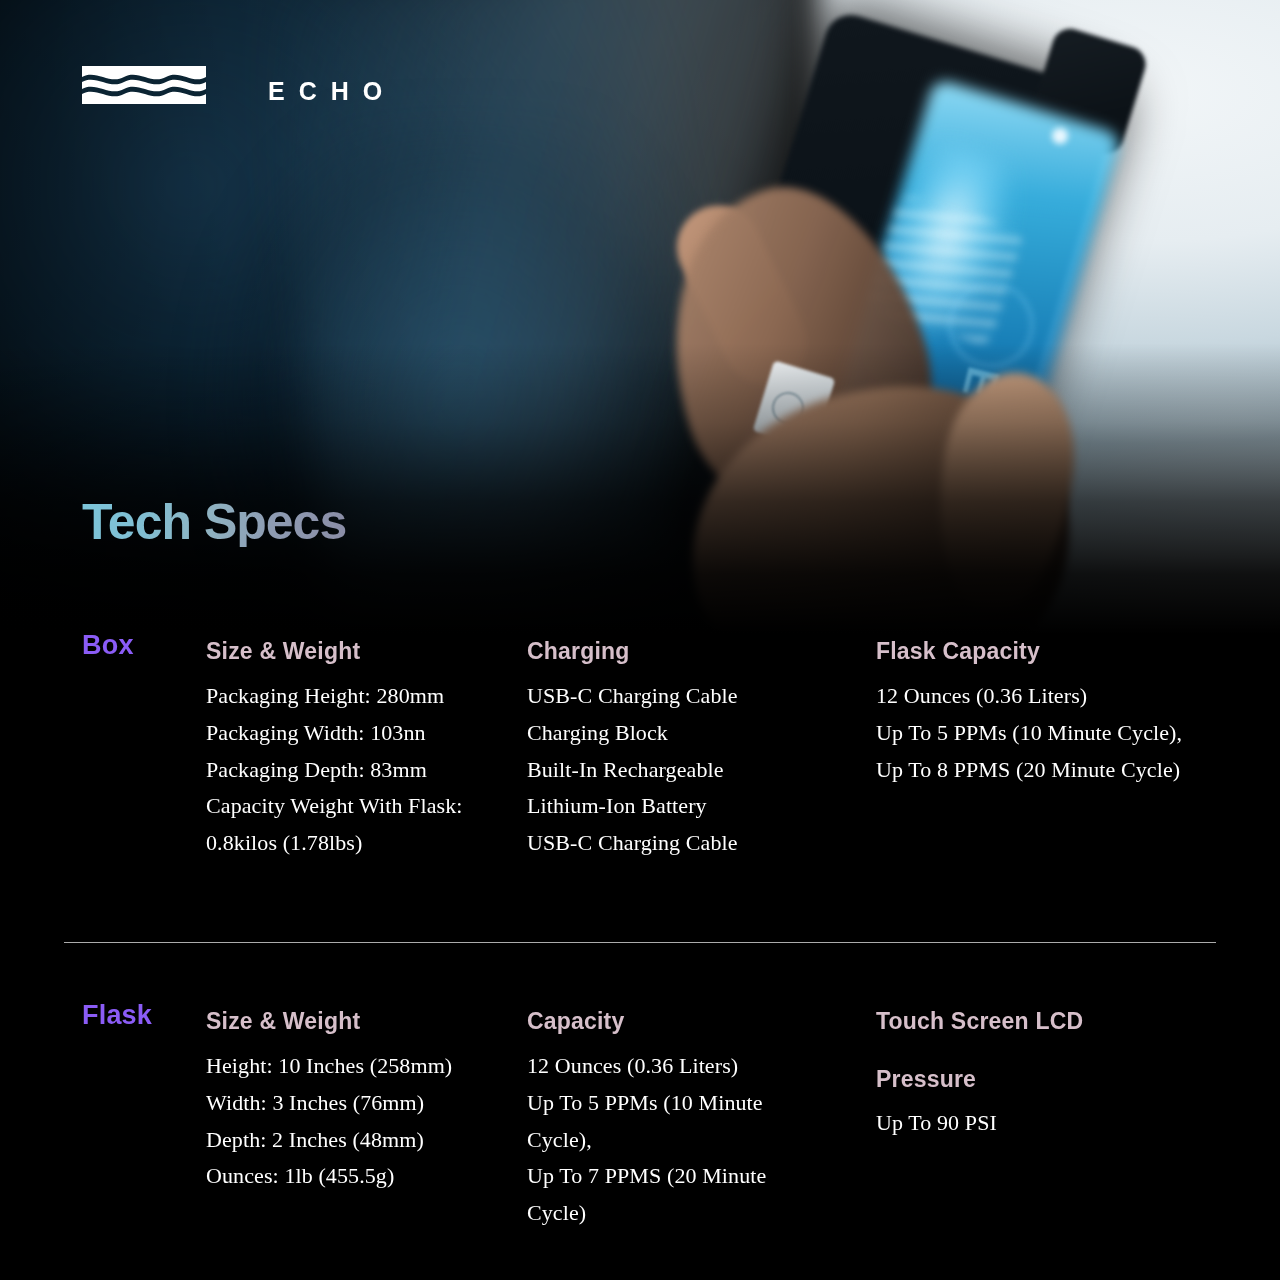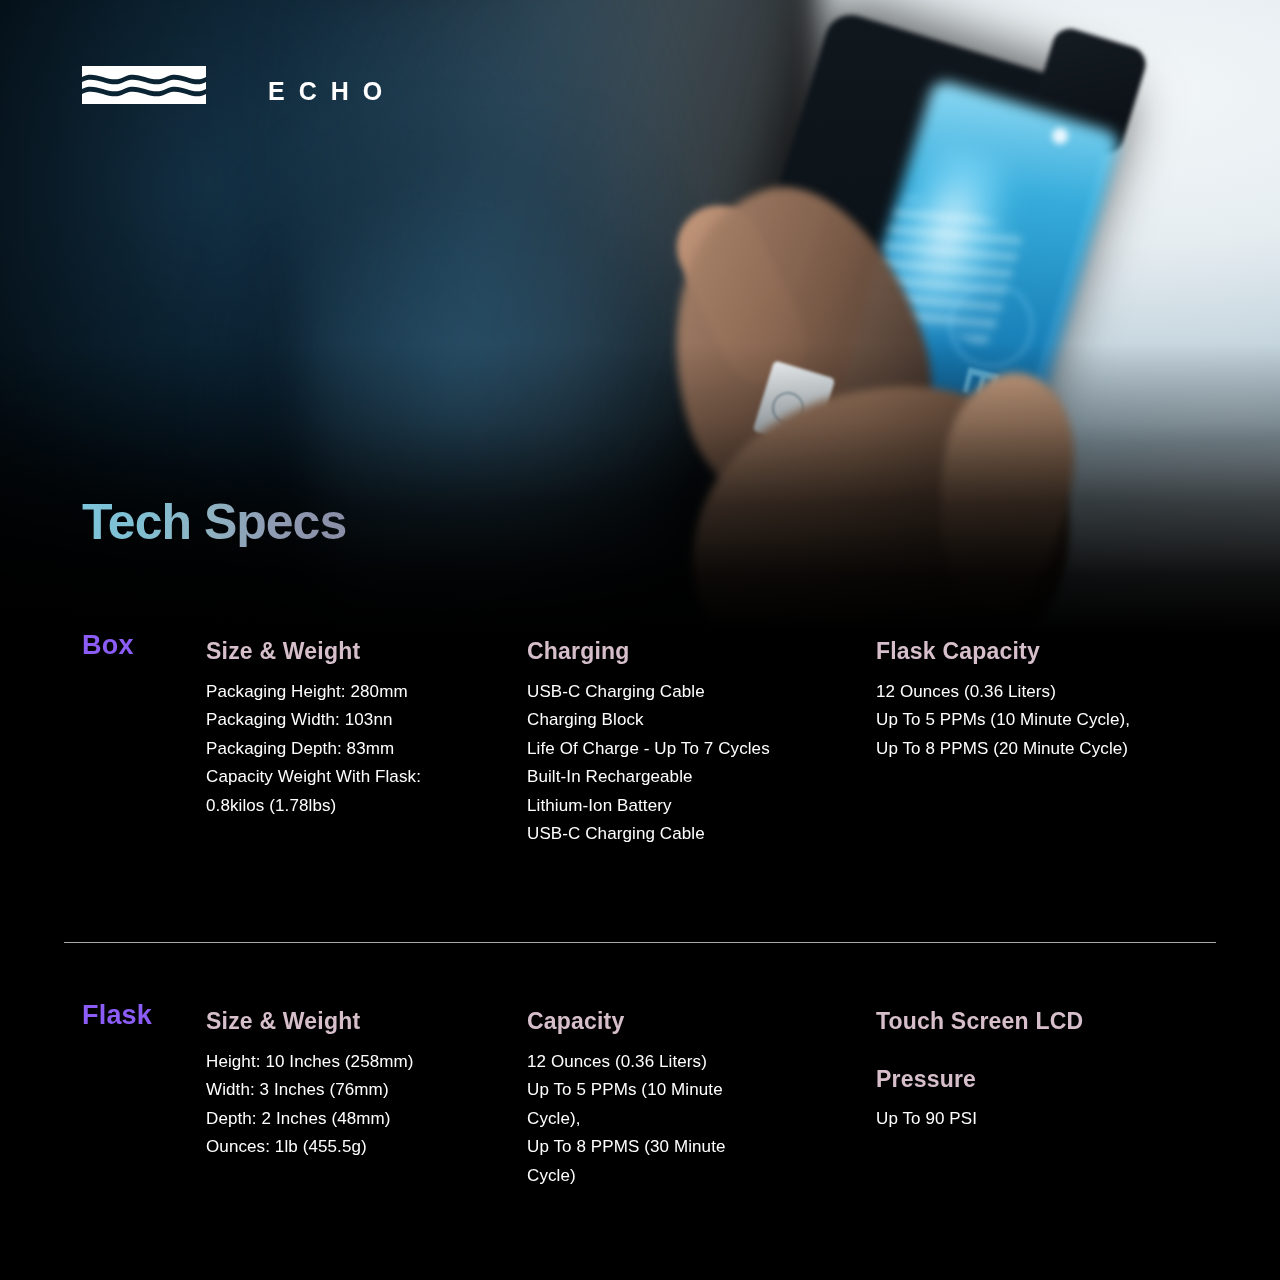--- a/index.html
+++ b/index.html
@@ -173,22 +173,22 @@
   .col-2 { left:527px; width:330px; }
   .col-3 { left:876px; width:350px; }
 
   .col-head {
     color:#d6bfca; font-size:23px; font-weight:700;
     letter-spacing:0.2px; margin:0 0 12px 0; line-height:1.2;
   }
   .col-head.second { margin-top:30px; }
   .col-list { list-style:none; }
   .col-list li {
-    color:#ffffff; font-size:17px; font-weight:400;
-    line-height:1.68; letter-spacing:0.1px;
+    color:#ffffff; font-size:22px; font-weight:400;
+    line-height:1.68; letter-spacing:0.1px;font-family:Liberation Serif, serif;
   }
 
   .divider {
     position:absolute; left:64px; top:942px; width:1152px; height:1px;
     background:#c9c9c9; opacity:0.85; z-index:6;
   }
 </style>
 </head>
 <body>
 
@@ -247,21 +247,20 @@
             <li>Packaging Depth: 83mm</li>
             <li>Capacity Weight With Flask:</li>
             <li>0.8kilos (1.78lbs)</li>
           </ul>
         </div>
         <div class="col col-2">
           <div class="col-head">Charging</div>
           <ul class="col-list">
             <li>USB-C Charging Cable</li>
             <li>Charging Block</li>
-            <li>Life Of Charge - Up To 7 Cycles</li>
             <li>Built-In Rechargeable</li>
             <li>Lithium-Ion Battery</li>
             <li>USB-C Charging Cable</li>
           </ul>
         </div>
         <div class="col col-3">
           <div class="col-head">Flask Capacity</div>
           <ul class="col-list">
             <li>12 Ounces (0.36 Liters)</li>
             <li>Up To 5 PPMs (10 Minute Cycle),</li>
@@ -282,21 +281,21 @@
             <li>Depth: 2 Inches (48mm)</li>
             <li>Ounces: 1lb (455.5g)</li>
           </ul>
         </div>
         <div class="col col-2">
           <div class="col-head">Capacity</div>
           <ul class="col-list">
             <li>12 Ounces (0.36 Liters)</li>
             <li>Up To 5 PPMs (10 Minute</li>
             <li>Cycle),</li>
-            <li>Up To 8 PPMS (30 Minute</li>
+            <li>Up To 7 PPMS (20 Minute</li>
             <li>Cycle)</li>
           </ul>
         </div>
         <div class="col col-3">
           <div class="col-head">Touch Screen LCD</div>
           <div class="col-head second">Pressure</div>
           <ul class="col-list">
             <li>Up To 90 PSI</li>
           </ul>
         </div>

